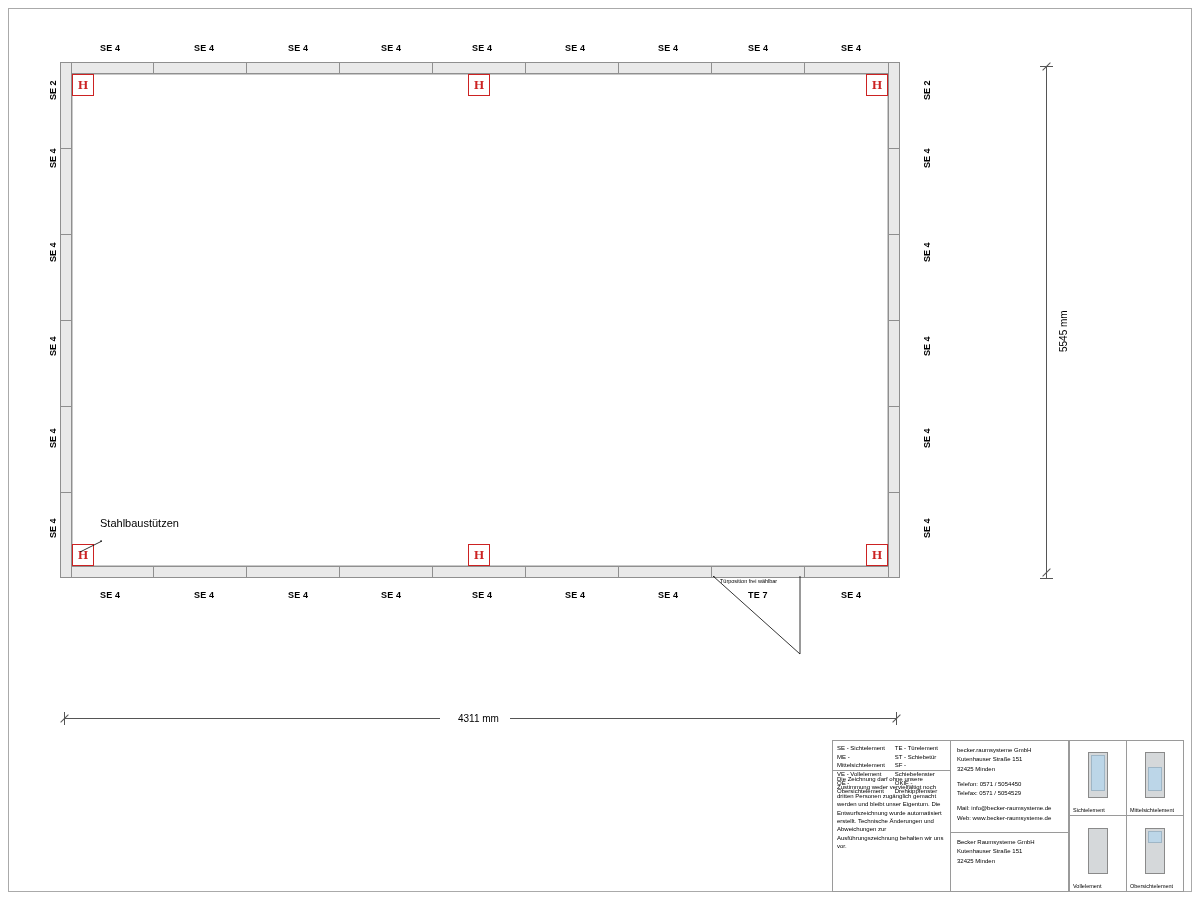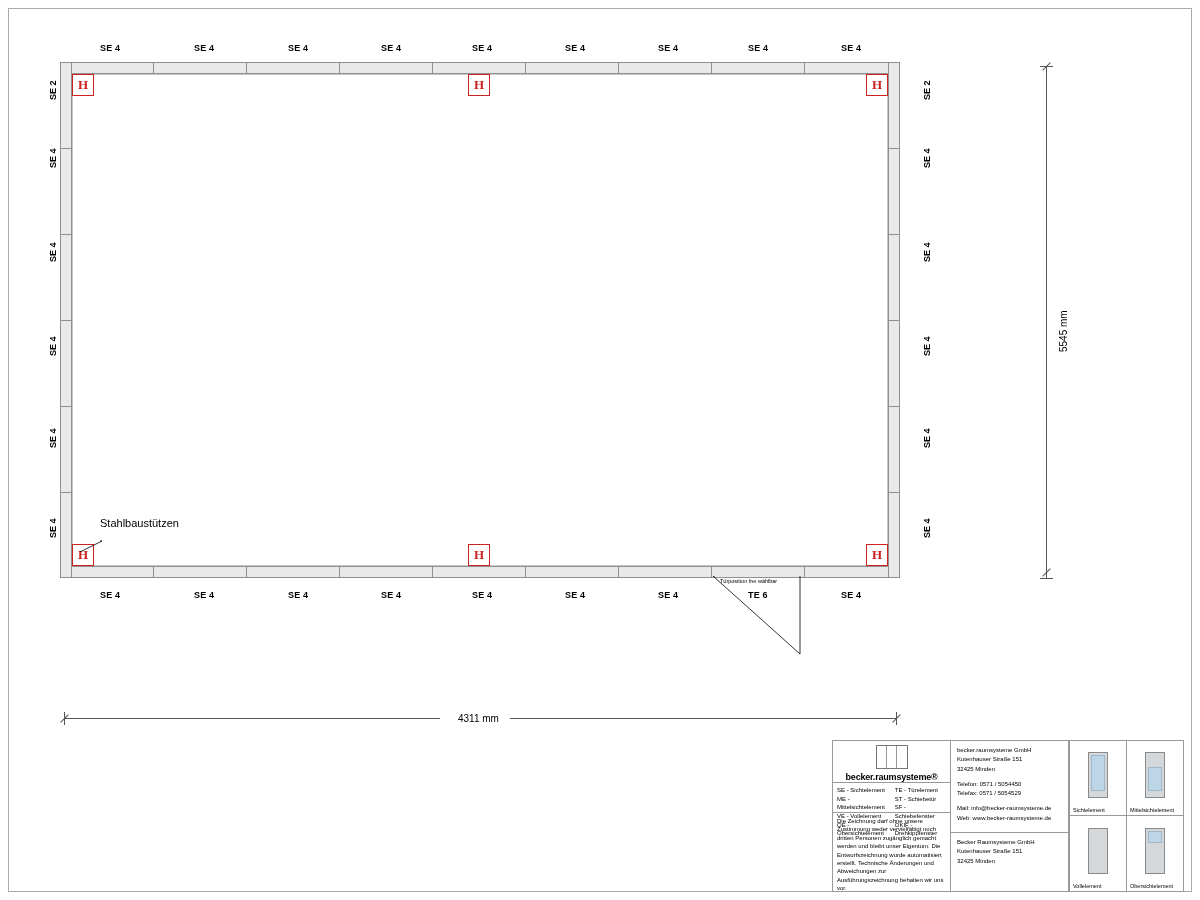--- a/index.html
+++ b/index.html
@@ -353,21 +353,21 @@
   <div class="lbl" style="left:748px;top:43px;">SE 4</div>
   <div class="lbl" style="left:841px;top:43px;">SE 4</div>
 
   <div class="lbl" style="left:100px;top:590px;">SE 4</div>
   <div class="lbl" style="left:194px;top:590px;">SE 4</div>
   <div class="lbl" style="left:288px;top:590px;">SE 4</div>
   <div class="lbl" style="left:381px;top:590px;">SE 4</div>
   <div class="lbl" style="left:472px;top:590px;">SE 4</div>
   <div class="lbl" style="left:565px;top:590px;">SE 4</div>
   <div class="lbl" style="left:658px;top:590px;">SE 4</div>
-  <div class="lbl" style="left:748px;top:590px;">TE 6</div>
+  <div class="lbl" style="left:748px;top:590px;">TE 7</div>
   <div class="lbl" style="left:841px;top:590px;">SE 4</div>
 
   <div class="lbl-v" style="left:48px;top:100px;">SE 2</div>
   <div class="lbl-v" style="left:48px;top:168px;">SE 4</div>
   <div class="lbl-v" style="left:48px;top:262px;">SE 4</div>
   <div class="lbl-v" style="left:48px;top:356px;">SE 4</div>
   <div class="lbl-v" style="left:48px;top:448px;">SE 4</div>
   <div class="lbl-v" style="left:48px;top:538px;">SE 4</div>
 
   <div class="lbl-v" style="left:922px;top:100px;">SE 2</div>
@@ -401,24 +401,20 @@
   <div class="tick" style="left:64px;top:713px;"></div>
   <div class="tick" style="left:896px;top:713px;"></div>
   <div class="dim-line" style="left:64px;top:712px;width:1px;height:13px;"></div>
   <div class="dim-line" style="left:896px;top:712px;width:1px;height:13px;"></div>
   <div style="position:absolute;left:440px;top:711px;width:70px;height:14px;background:#fff;"></div>
   <div class="dim-text" style="left:458px;top:713px;">4311 mm</div>
 
   <div id="titleblock">
 
     <div id="tb-col1">
-      <div id="tb-logo-cell">
-        <div id="logo-mark"></div>
-        <div id="logo-text">becker.raumsysteme®</div>
-      </div>
       <div id="tb-legend">
         <div class="legend-col">
           <div>SE - Sichtelement</div>
           <div>ME - Mittelsichtelement</div>
           <div>VE - Vollelement</div>
           <div>OE - Obersichtelement</div>
         </div>
         <div class="legend-col">
           <div>TE - Türelement</div>
           <div>ST - Schiebetür</div>

